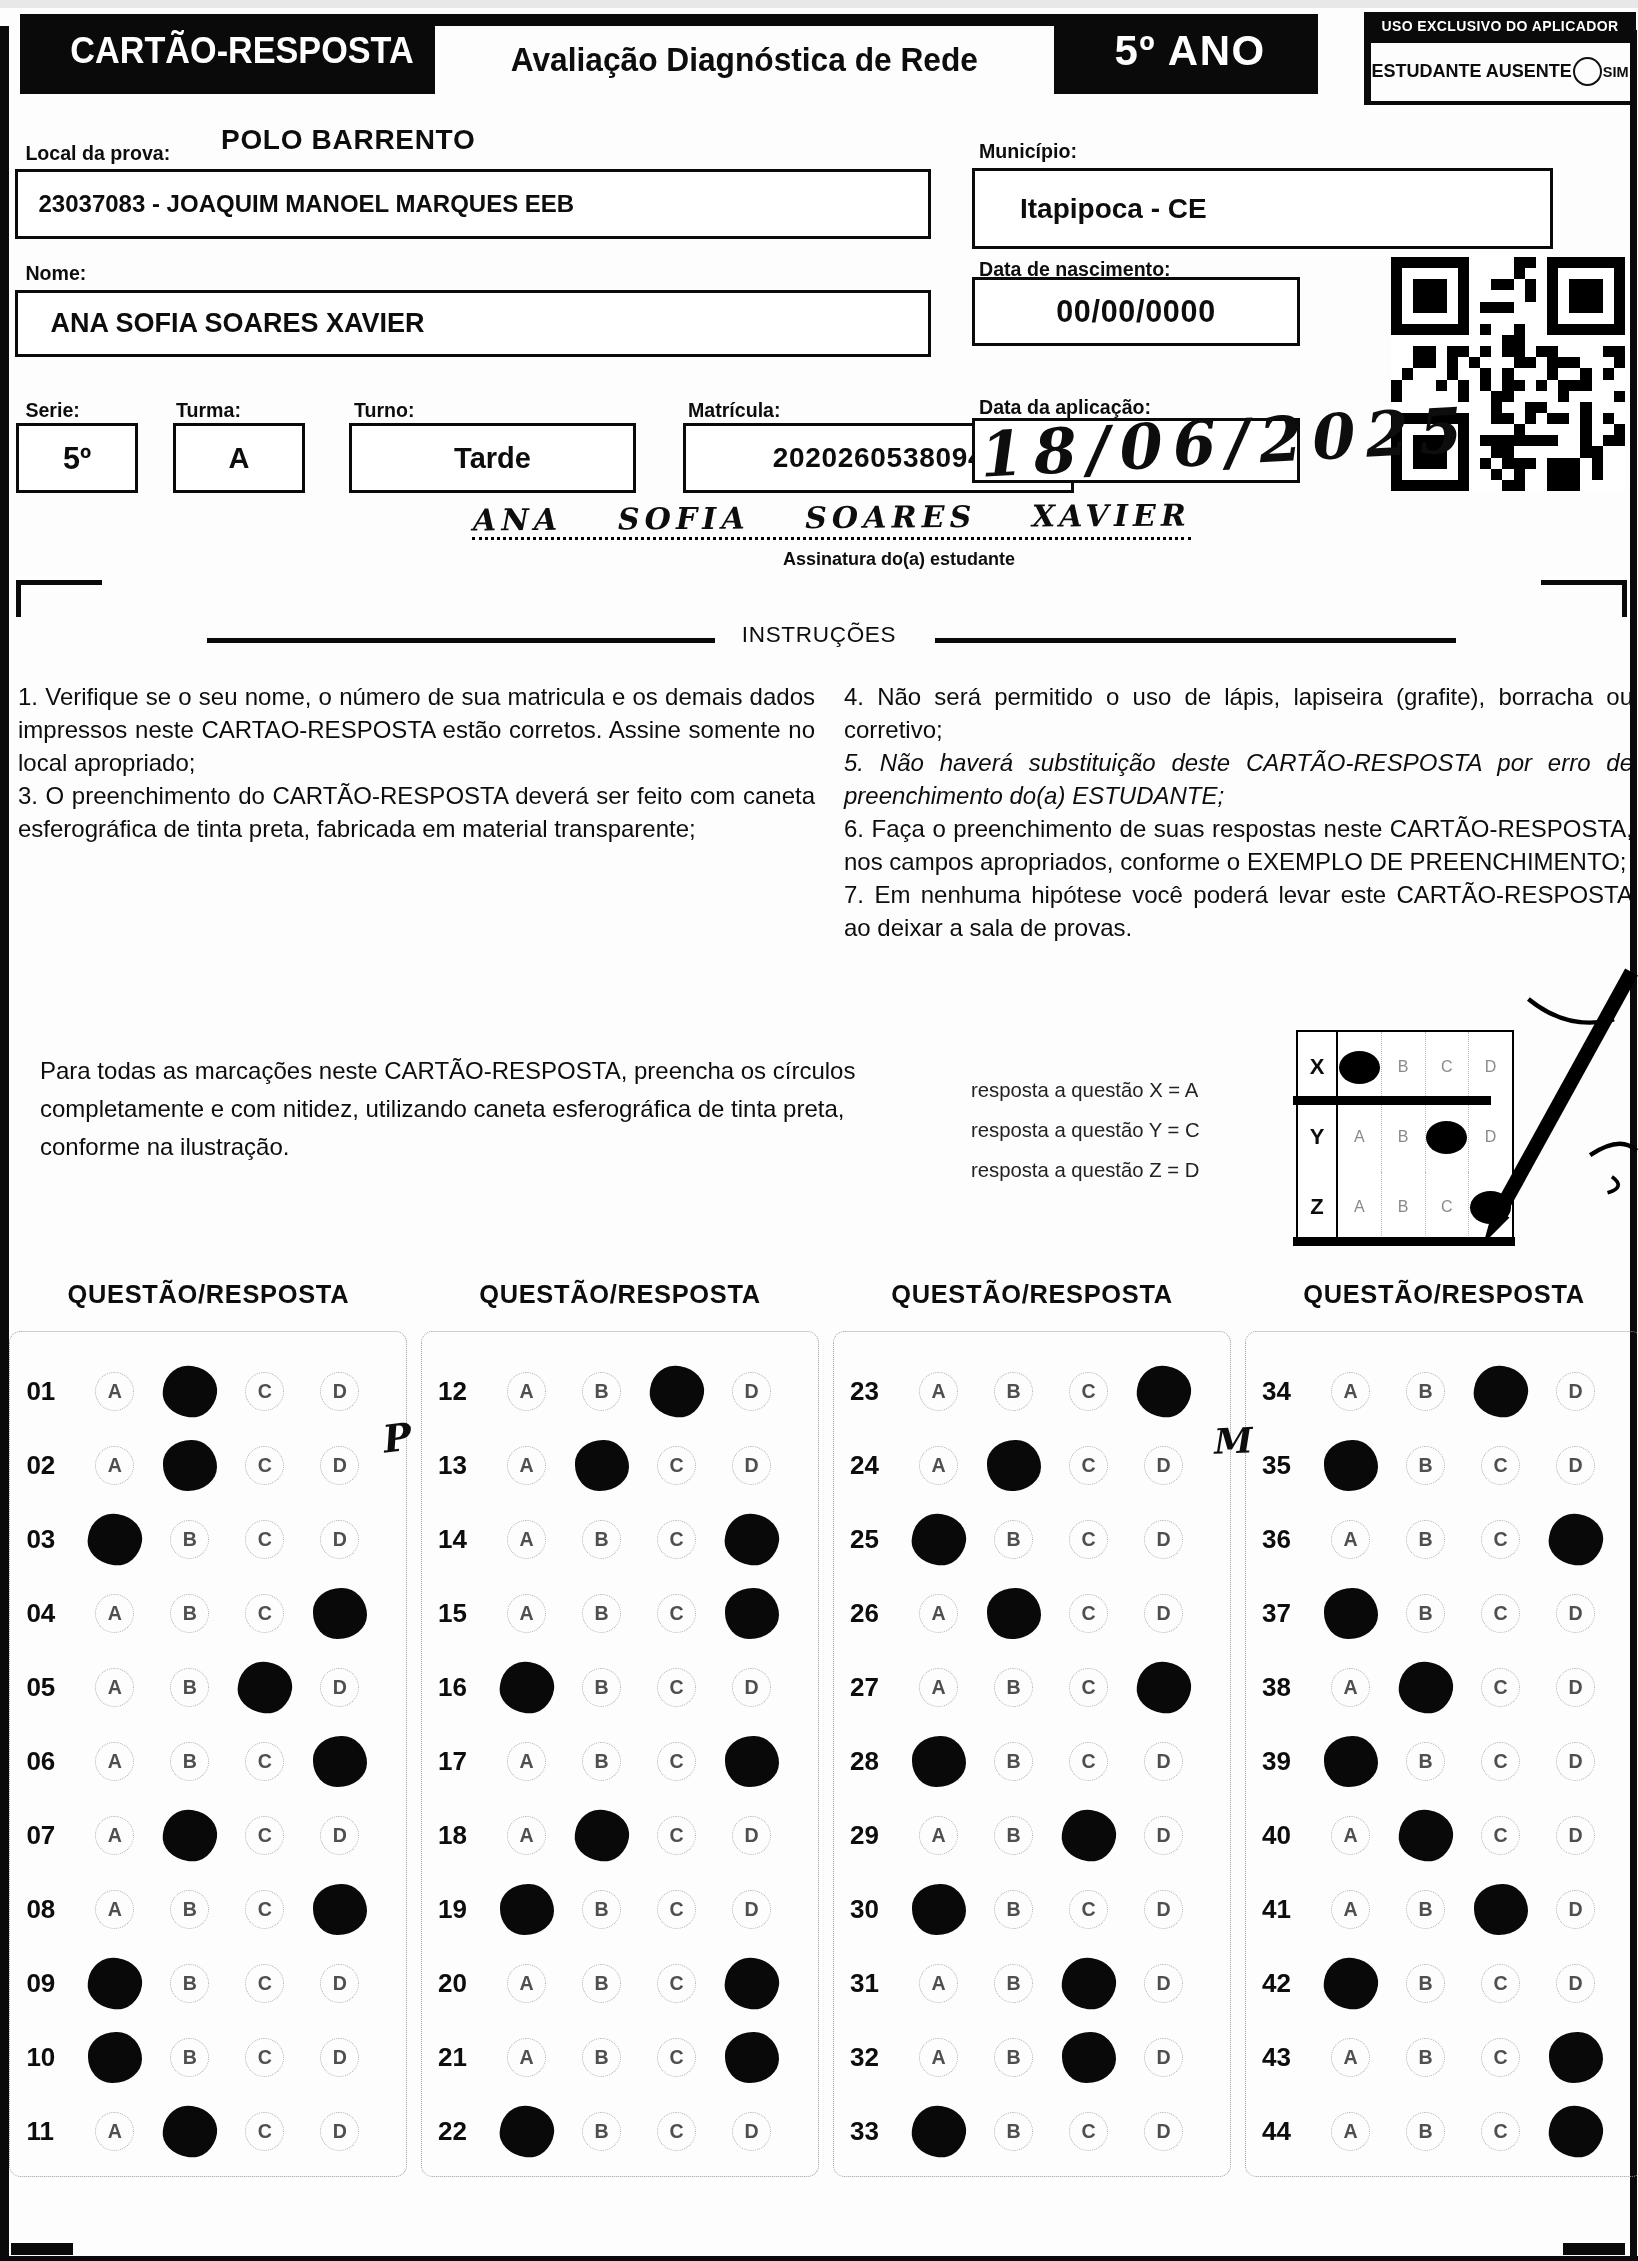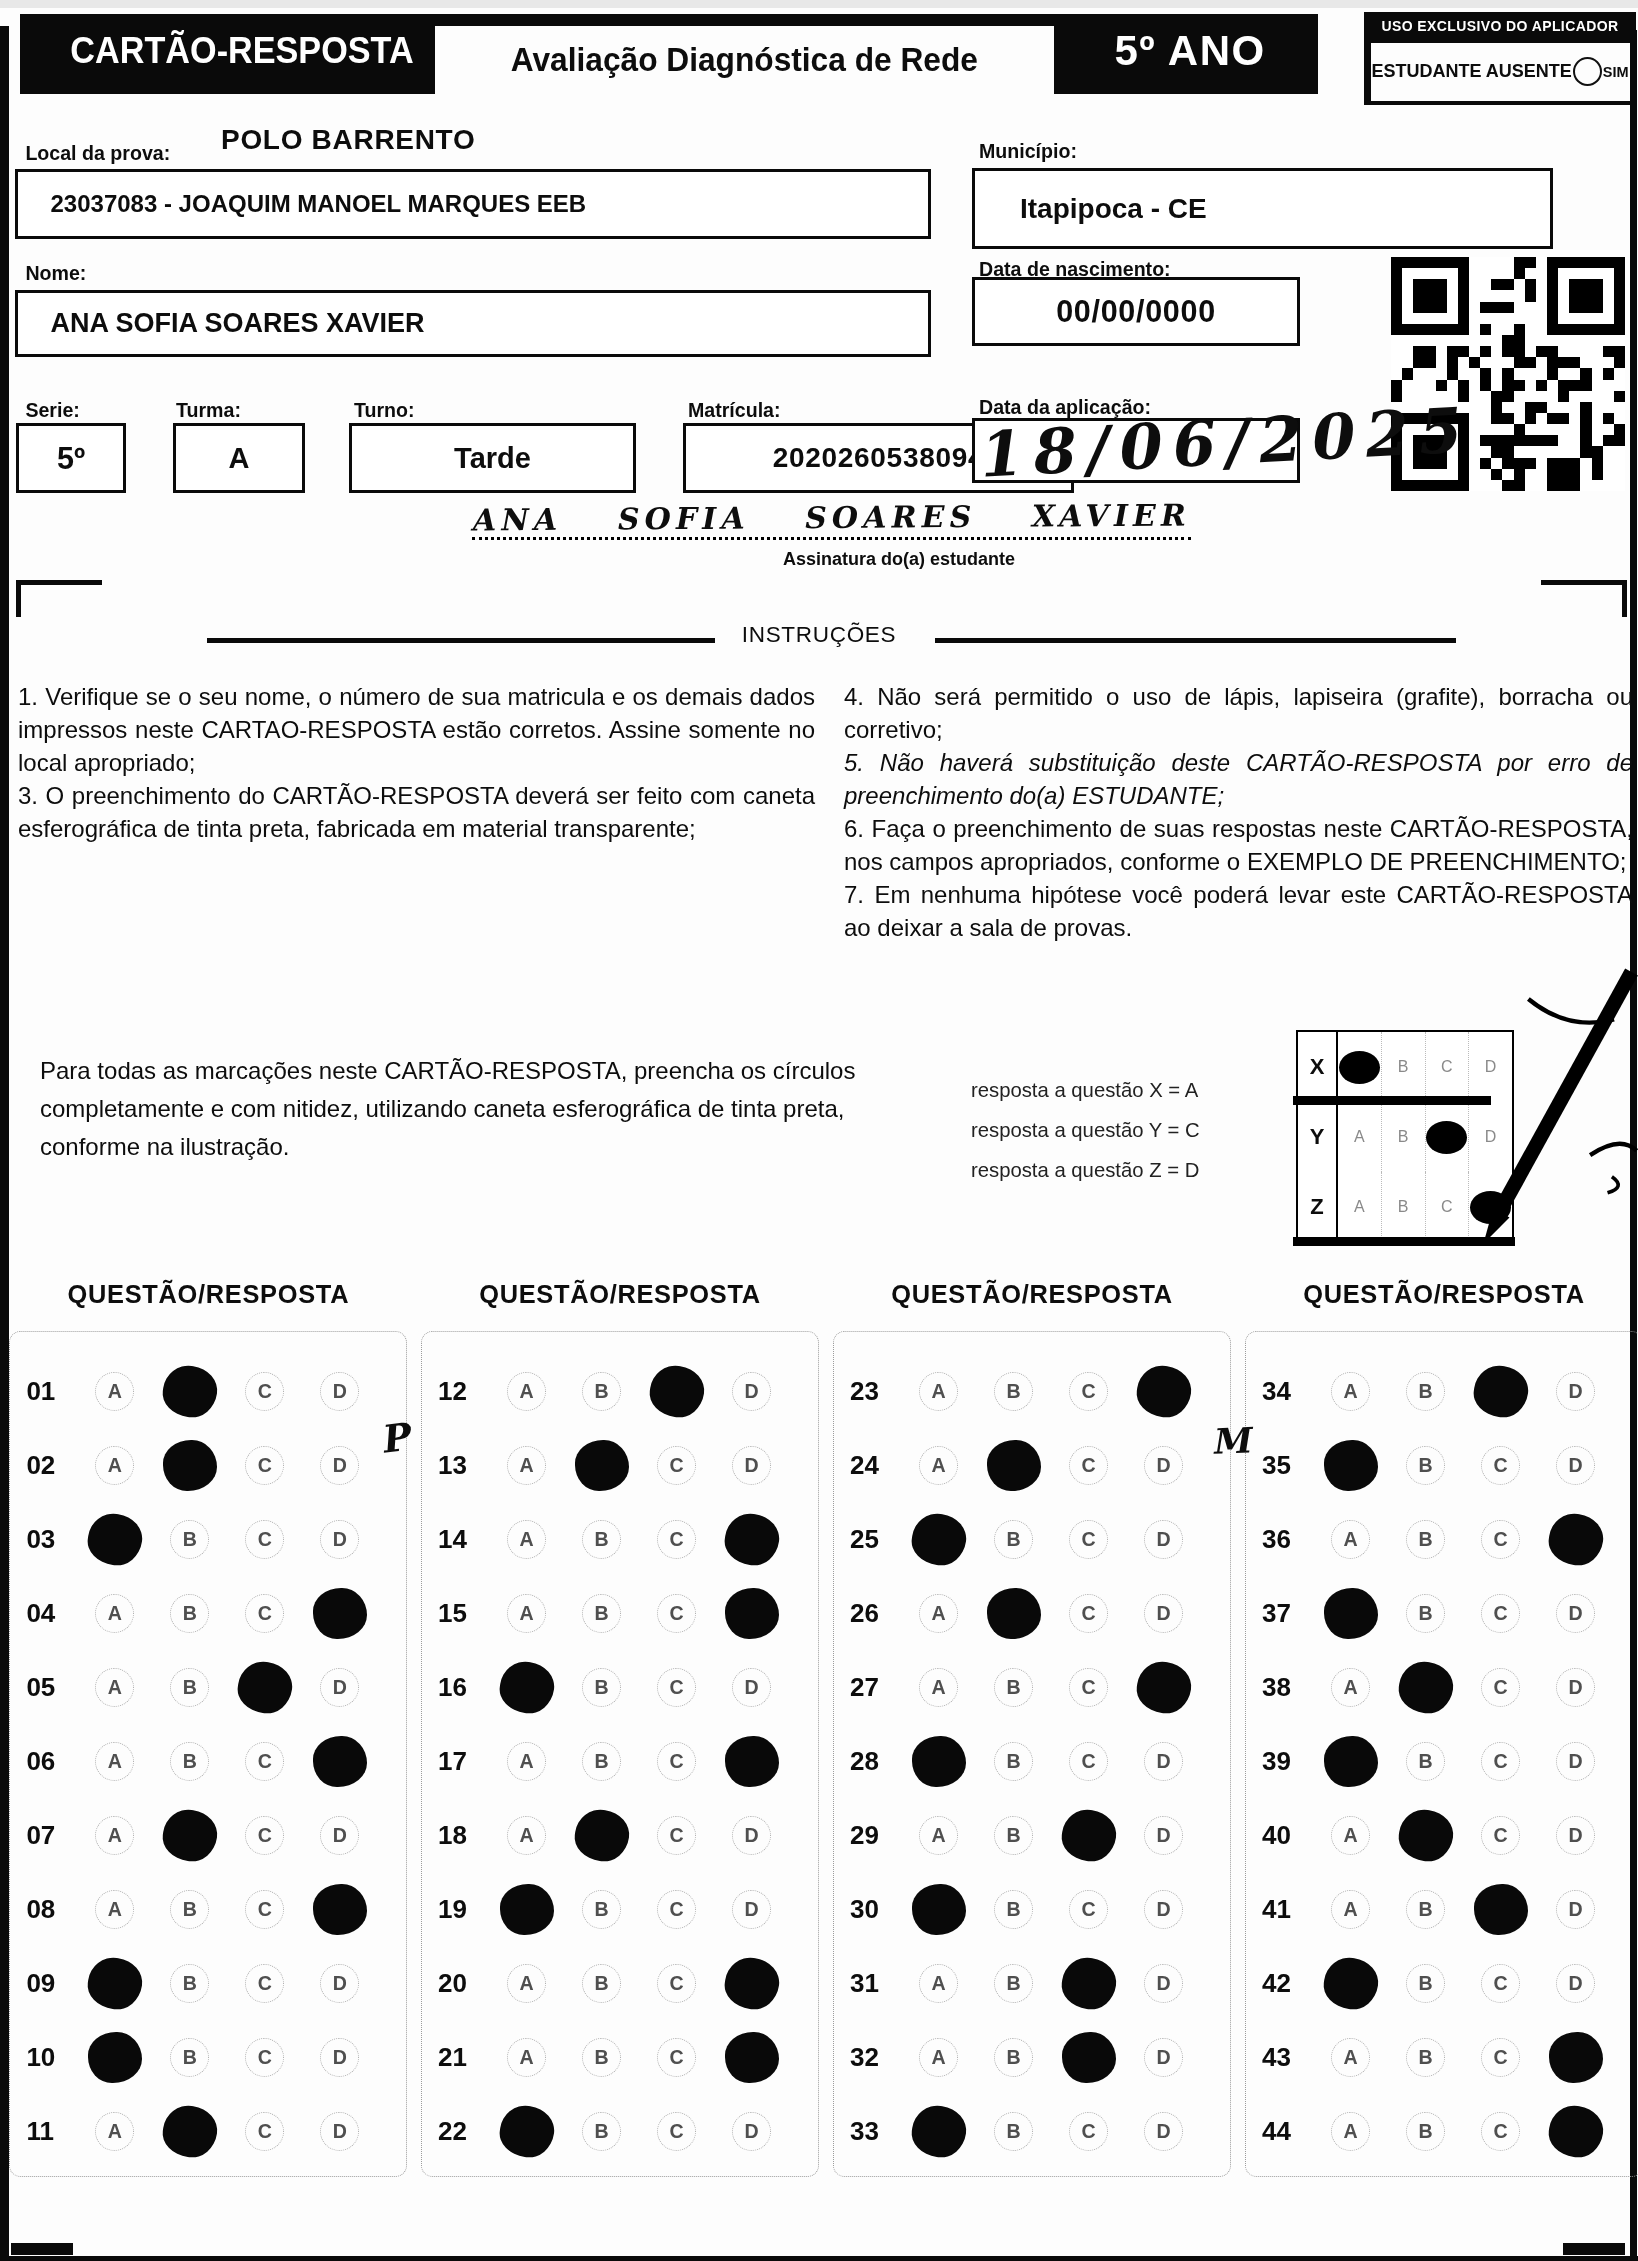--- a/index.html
+++ b/index.html
@@ -32,33 +32,33 @@
   #absent-circle{width:25px;height:25px;border:2.2px solid #111;border-radius:50%;flex:0 0 auto}
   #absent-box .sim{font-size:14.5px;font-weight:bold}
 
   
   .flabel{font-size:19.6px;font-weight:bold}
   .fbox{border:3.6px solid #0a0a0a;box-sizing:border-box;display:flex;align-items:center;background:#fff}
   .fbox span{font-weight:bold}
   #local-label{left:25.4px;top:134px}
   #local-value{left:221px;top:116px;font-size:28px;font-weight:bold;letter-spacing:0.7px}
   #school-box{left:14.5px;top:161px;width:916px;height:70px}
-  #school-box span{font-size:24px;padding-left:33px}
+  #school-box span{font-size:24px;padding-left:21px}
   #municipio-label{left:979px;top:132px}
   #municipio-box{left:972px;top:160px;width:581px;height:81px}
   #municipio-box span{font-size:28px;padding-left:45px}
   #nome-label{left:25.4px;top:254px}
   #nome-box{left:14.5px;top:282px;width:916px;height:67px}
   #nome-box span{font-size:27px;padding-left:33px}
   #nasc-label{left:979px;top:250px}
   #nasc-box{left:972px;top:269px;width:328px;height:69px;justify-content:center}
   #nasc-box span{font-size:30.5px;letter-spacing:0.7px}
   #qr{left:1391px;top:249px;width:234px;height:234px}
   #serie-label{left:25.4px;top:391px}
-  #serie-box{left:16px;top:415px;width:110px;height:70px;justify-content:center}
+  #serie-box{left:16px;top:415px;width:122px;height:70px;justify-content:center}
   #serie-box span{font-size:30.5px}
   #turma-label{left:176px;top:391px}
   #turma-box{left:173px;top:415px;width:132px;height:70px;justify-content:center}
   #turma-box span{font-size:29px}
   #turno-label{left:354px;top:391px}
   #turno-box{left:349px;top:415px;width:287px;height:70px;justify-content:center}
   #turno-box span{font-size:29px}
   #matricula-label{left:688px;top:391px}
   #matricula-box{left:683px;top:415px;width:391px;height:70px;justify-content:center}
   #matricula-box span{font-size:28px;letter-spacing:0.7px}

